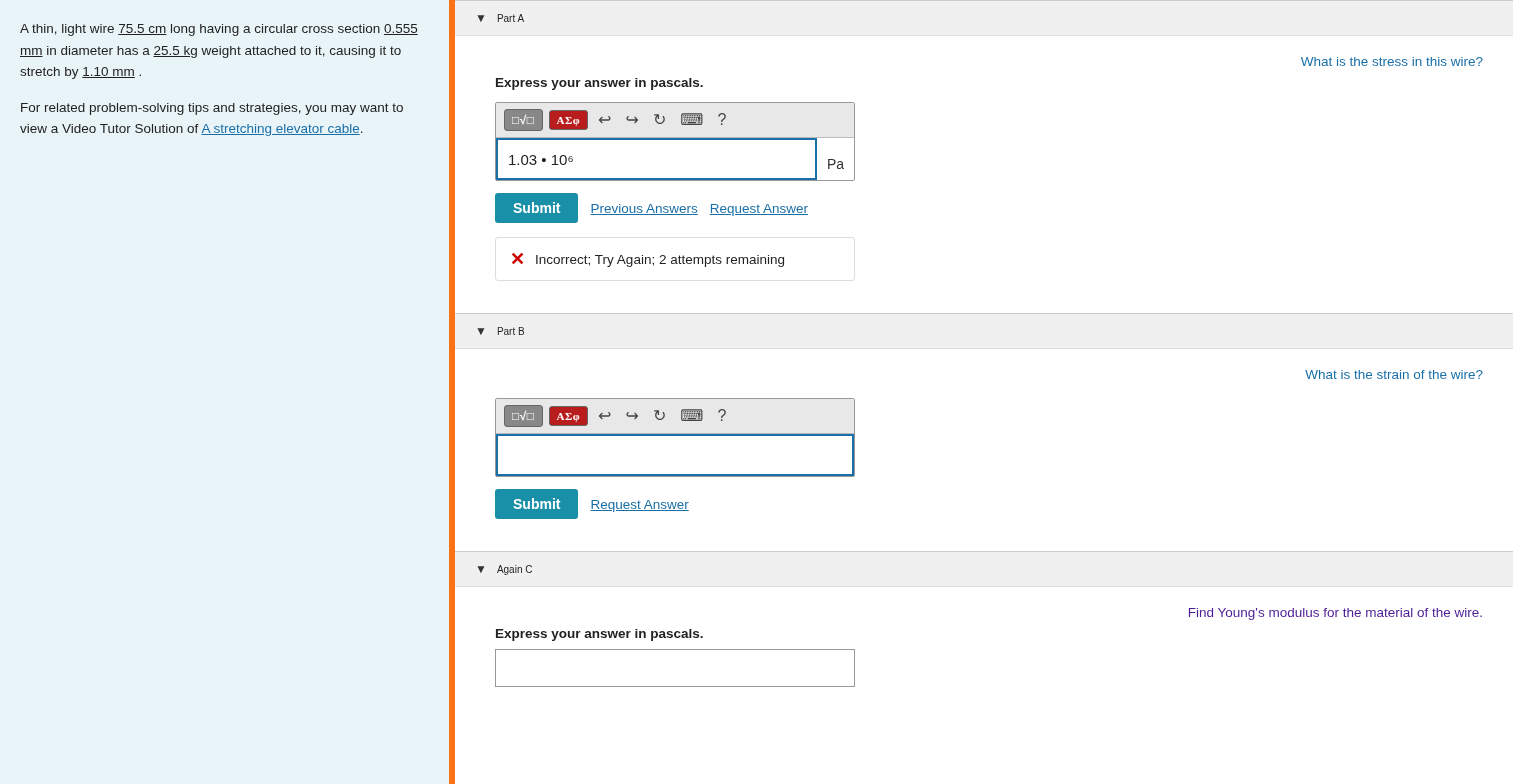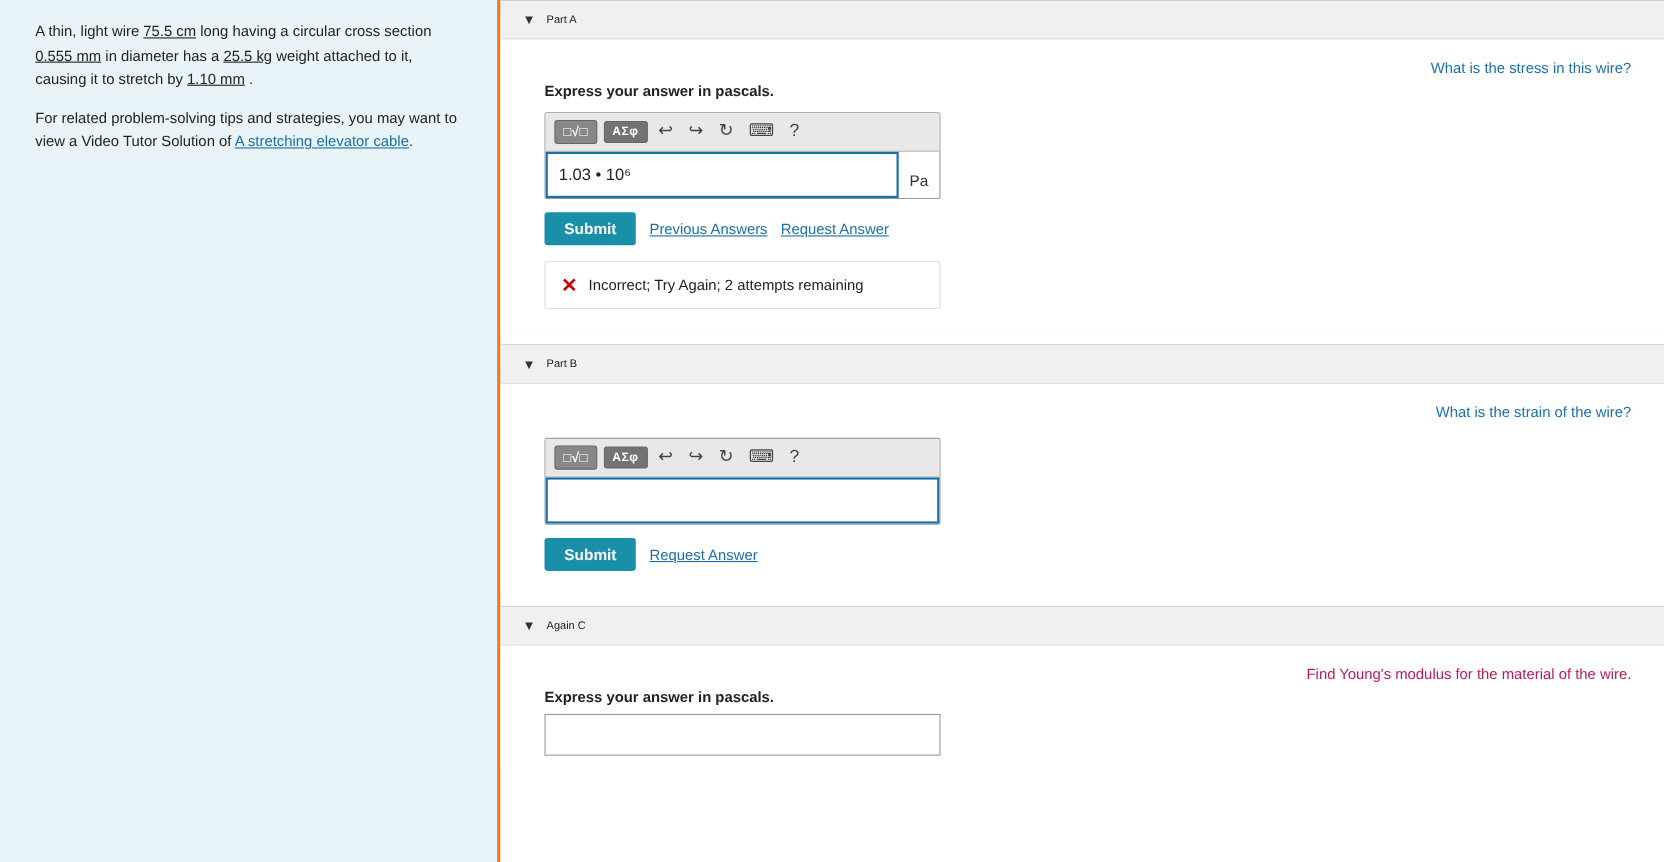--- a/index.html
+++ b/index.html
@@ -9,23 +9,23 @@
       background: #fff;
       display: flex;
       height: 784px;
       overflow: hidden;
     }
 
     
     .left-panel {
       width: 455px;
       min-width: 455px;
-      padding: 18px 32px;
+      padding: 18px 20px;
       background: #e8f4f8;
-      border-right: 3px solid #f97316;
+      border-right: 6px solid #f97316;
       font-size: 13.5px;
       line-height: 1.6;
       color: #222;
     }
     .left-panel p {
       margin-bottom: 14px;
     }
     .left-panel .underline {
       text-decoration: underline;
     }
@@ -106,22 +106,23 @@
       color: #fff;
       border: 1px solid #666;
       border-radius: 3px;
       padding: 3px 7px;
       font-size: 12px;
       cursor: pointer;
       font-weight: bold;
       letter-spacing: 0.5px;
     }
     .toolbar-btn.math {
-      background: #737373;
+      background: #b91c1c;
       font-size: 11px;
+      font-family: Liberation Serif, serif;
     }
     .toolbar-icon-btn {
       background: none;
       border: none;
       cursor: pointer;
       font-size: 16px;
       color: #444;
       padding: 2px 4px;
       line-height: 1;
     }
@@ -197,21 +198,21 @@
       font-size: 13.5px;
       color: #222;
     }
 
     
     .part-c-content {
       padding: 18px 30px 12px 40px;
       background: #fff;
     }
     .part-c-content .question-text {
-      color: #be185d;
+      color: #4c1d95;
       font-size: 13.5px;
       margin-bottom: 6px;
     }
     .part-c-content .instruction-text {
       font-size: 13.5px;
       font-weight: bold;
       margin-bottom: 8px;
     }
     .partial-box {
       width: 360px;

